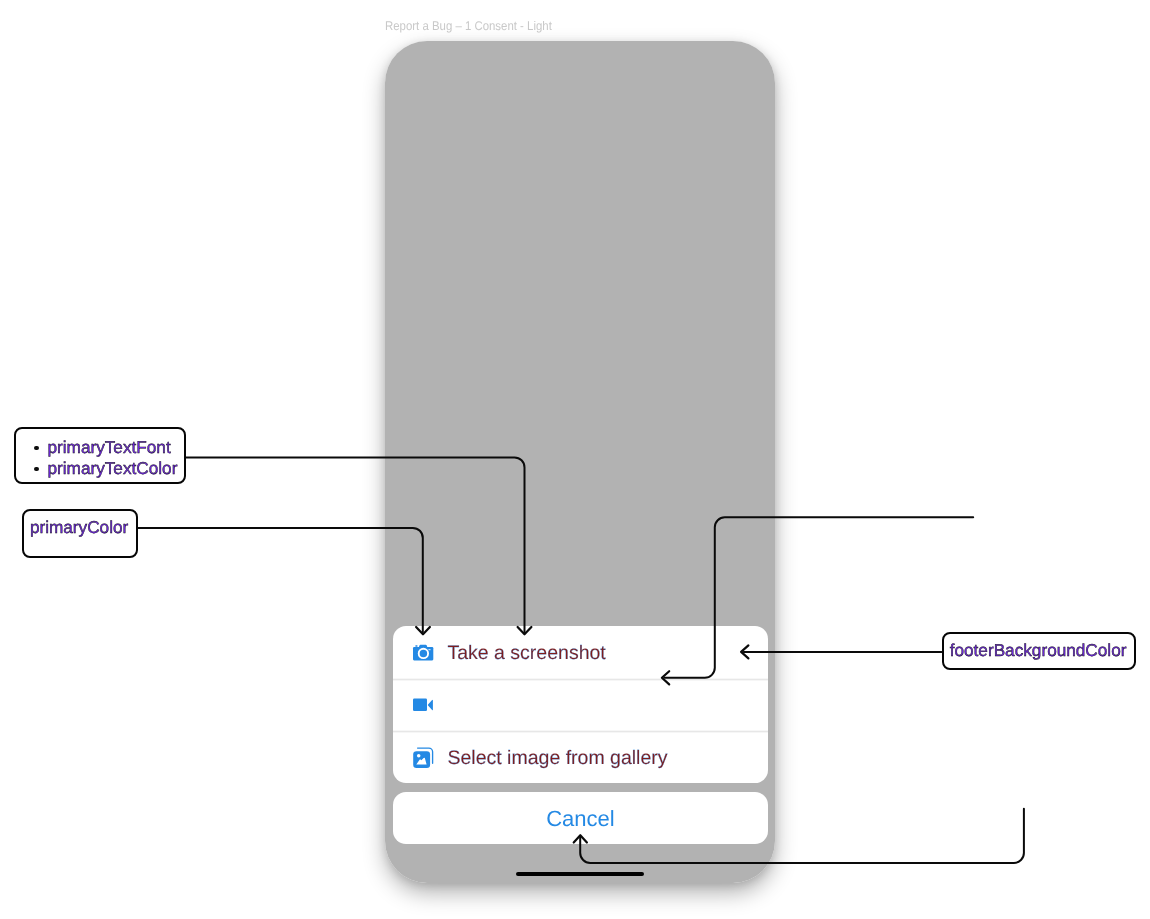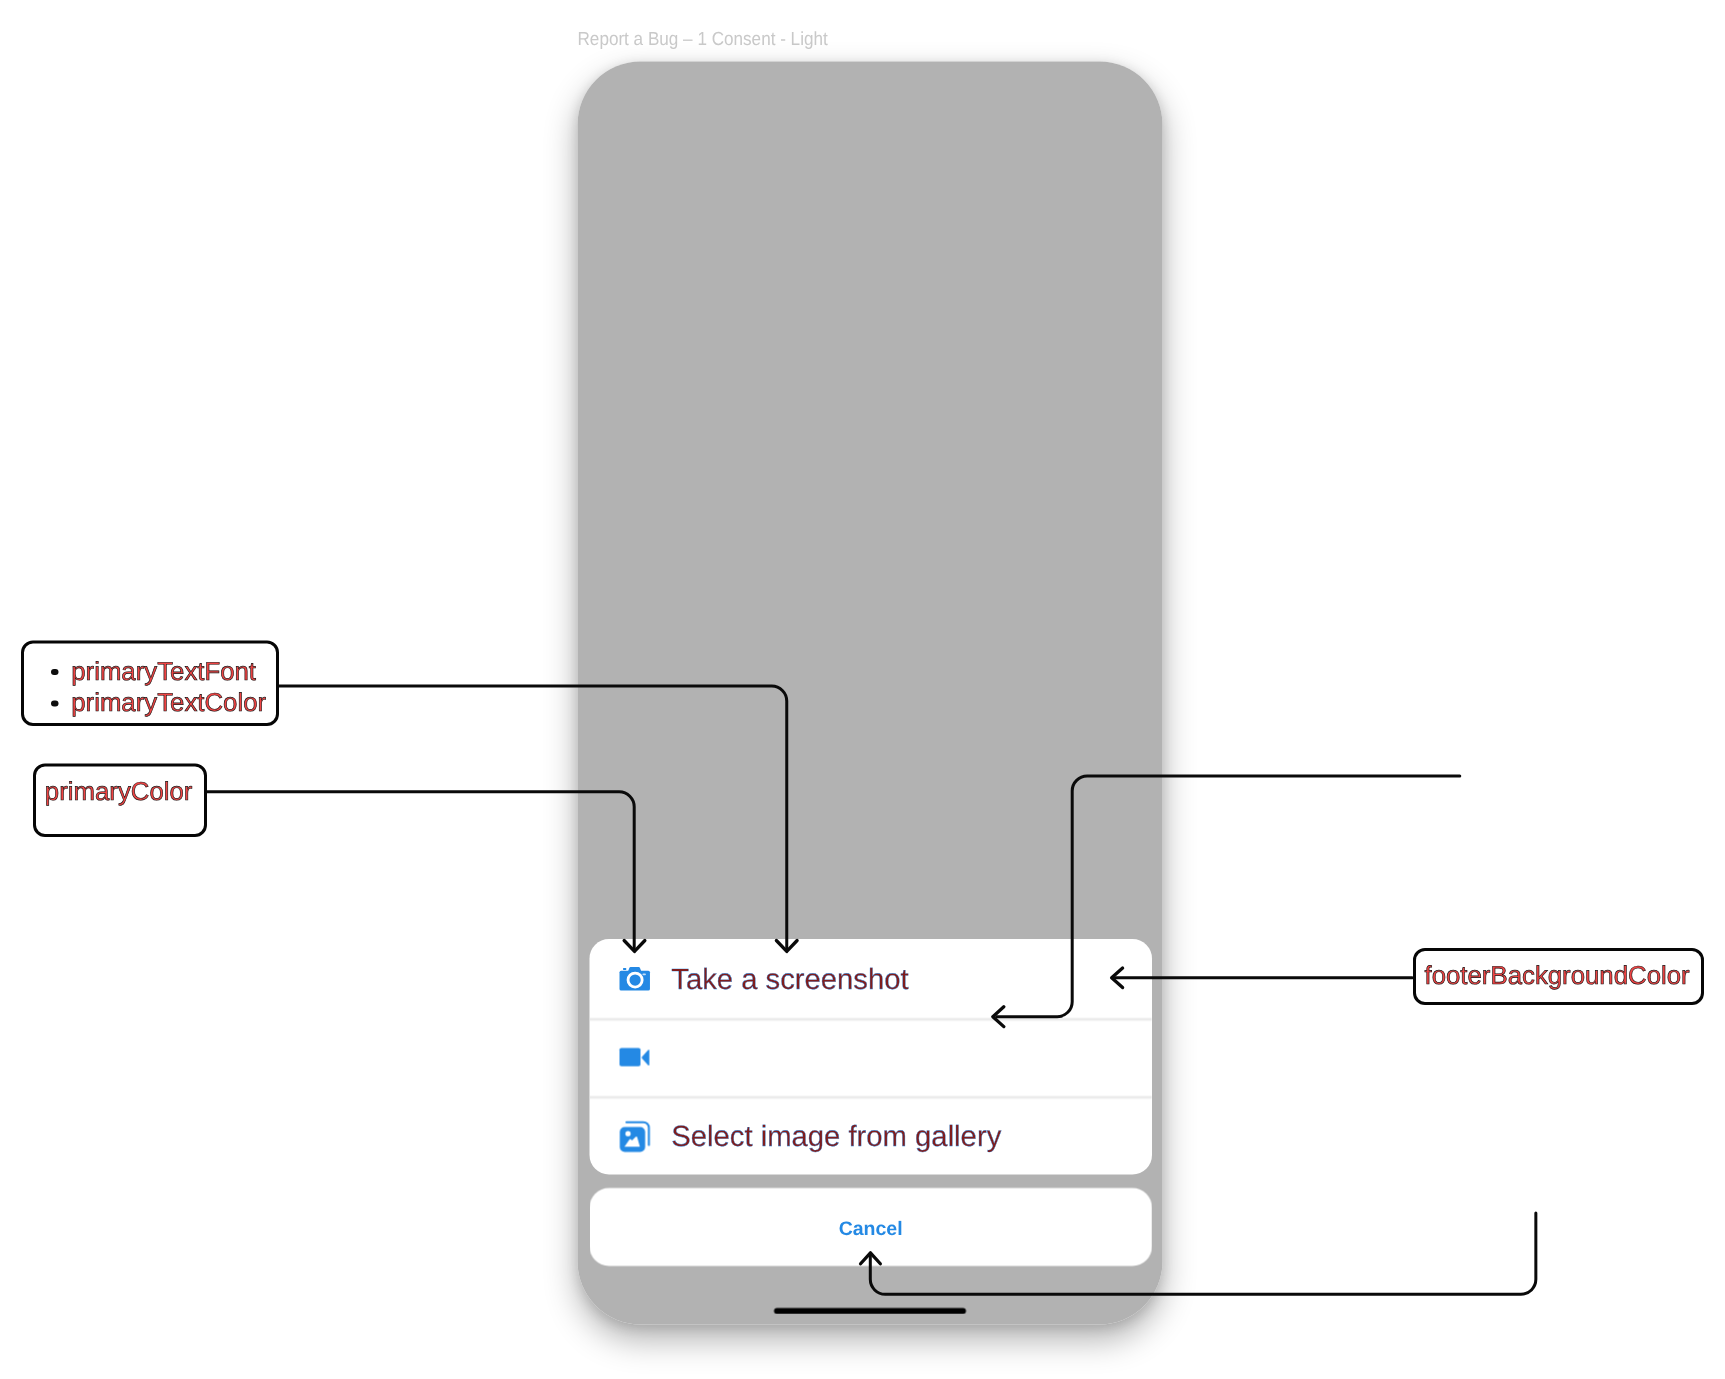--- a/index.html
+++ b/index.html
@@ -41,31 +41,31 @@
   .row-label{
     position:absolute;left:54.5px;top:1.6px;height:52.5px;line-height:52.5px;
     font-size:19.5px;color:#7f1d1d;white-space:nowrap;transform:translateZ(0);-webkit-text-stroke:0.22px #2489e4;
   }
   .cancel-btn{
     position:absolute;left:8px;top:750.6px;width:374.9px;height:52.4px;
     background:#fff;border-radius:13px;
   }
   .cancel-label{
     position:absolute;left:0;top:1.9px;width:374.9px;height:52.4px;line-height:52.4px;text-align:center;
-    font-size:13px;font-weight:bold;color:#2489e4;transform:translateZ(0);
+    font-size:22px;font-weight:normal;color:#2489e4;transform:translateZ(0);
   }
 
   
   .ann{
     position:absolute;border:2.1px solid #060606;border-radius:8px;background:#fff;
     box-sizing:border-box;
   }
   .ann ul{margin:0;padding:0;list-style:none;}
   .ann li{
-    font-size:17.2px;line-height:21px;color:#ef4444;white-space:nowrap;position:relative;
+    font-size:17.2px;line-height:21px;color:#6d28d9;white-space:nowrap;position:relative;
     font-weight:400;-webkit-text-stroke:0.42px #111;
     transform:translateZ(0);
   }
   .ann li.bullet::before{
     content:"";position:absolute;left:-13.0px;top:9.0px;width:4.1px;height:4.1px;
     border-radius:50%;background:#0d0d0d;
   }
   .conn{position:absolute;left:0;top:0;width:1150px;height:919px;pointer-events:none;overflow:visible;}
 </style>
 </head>

